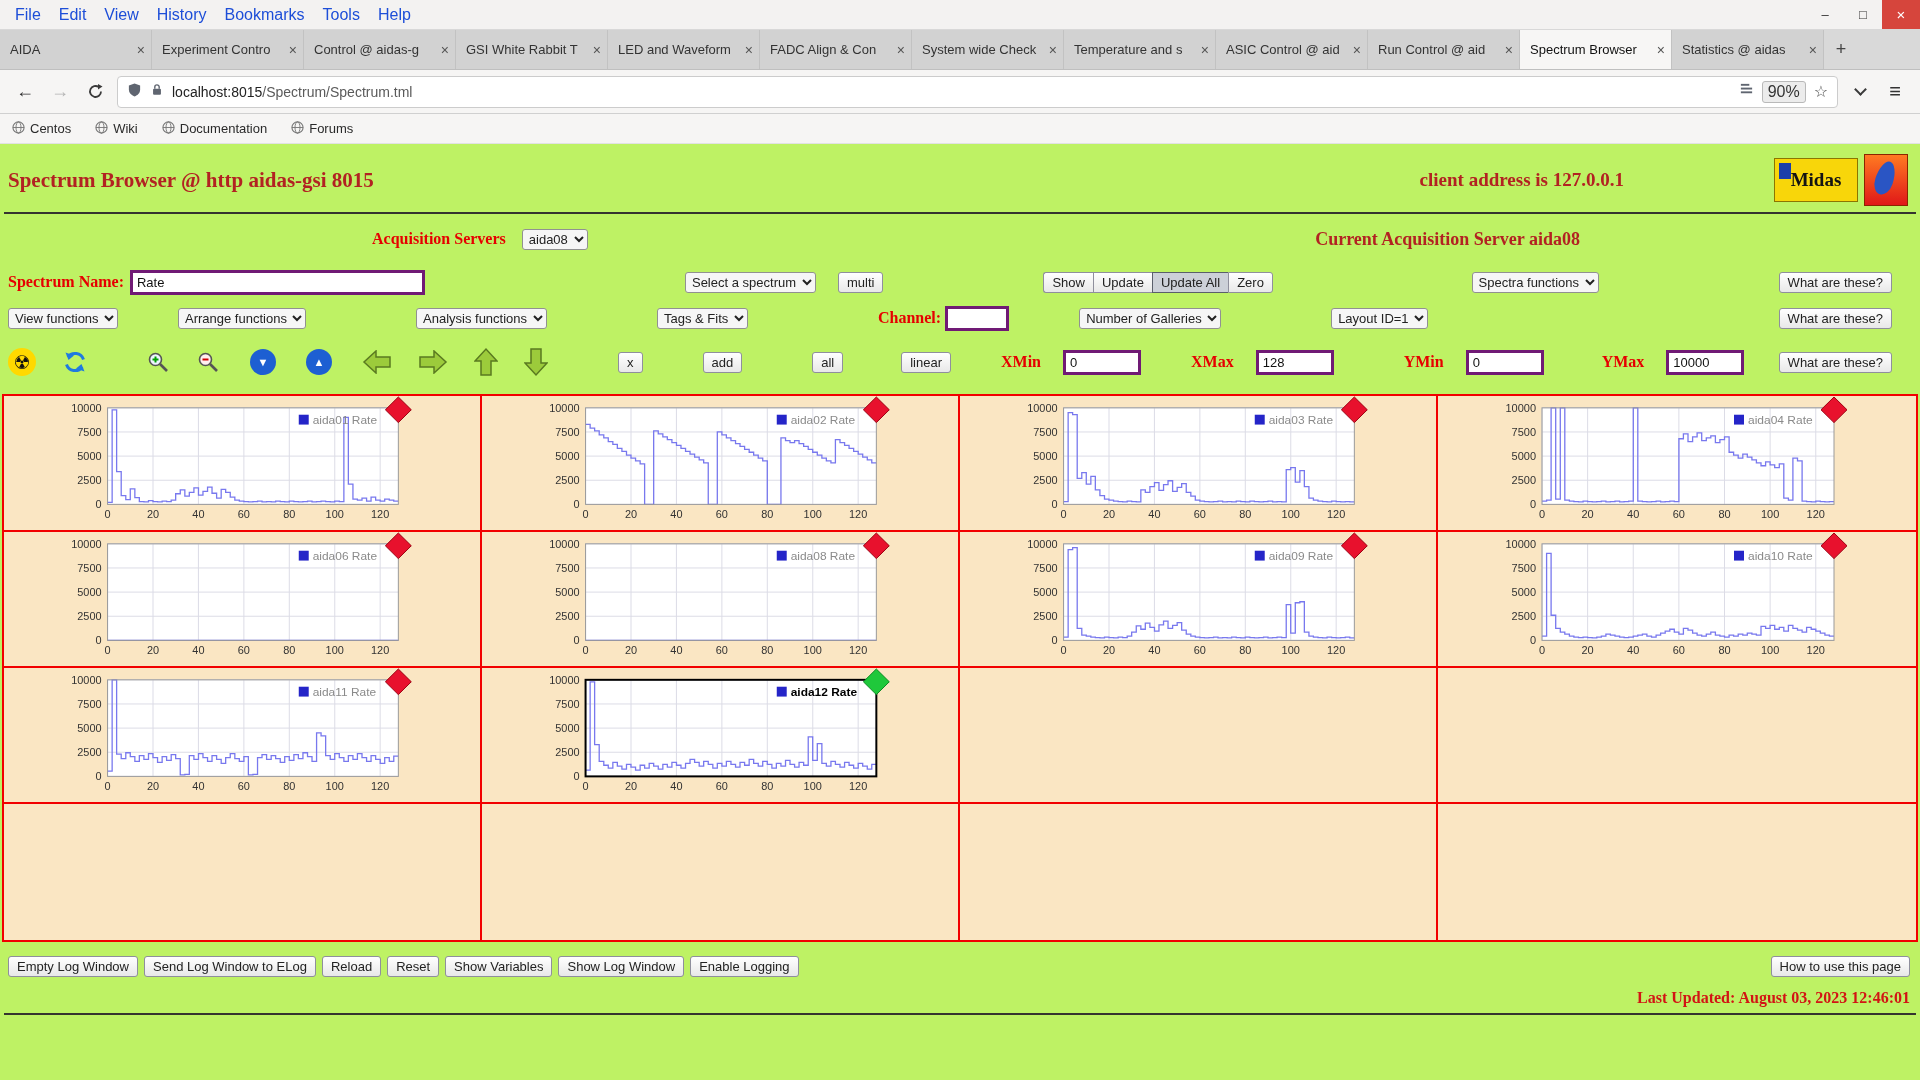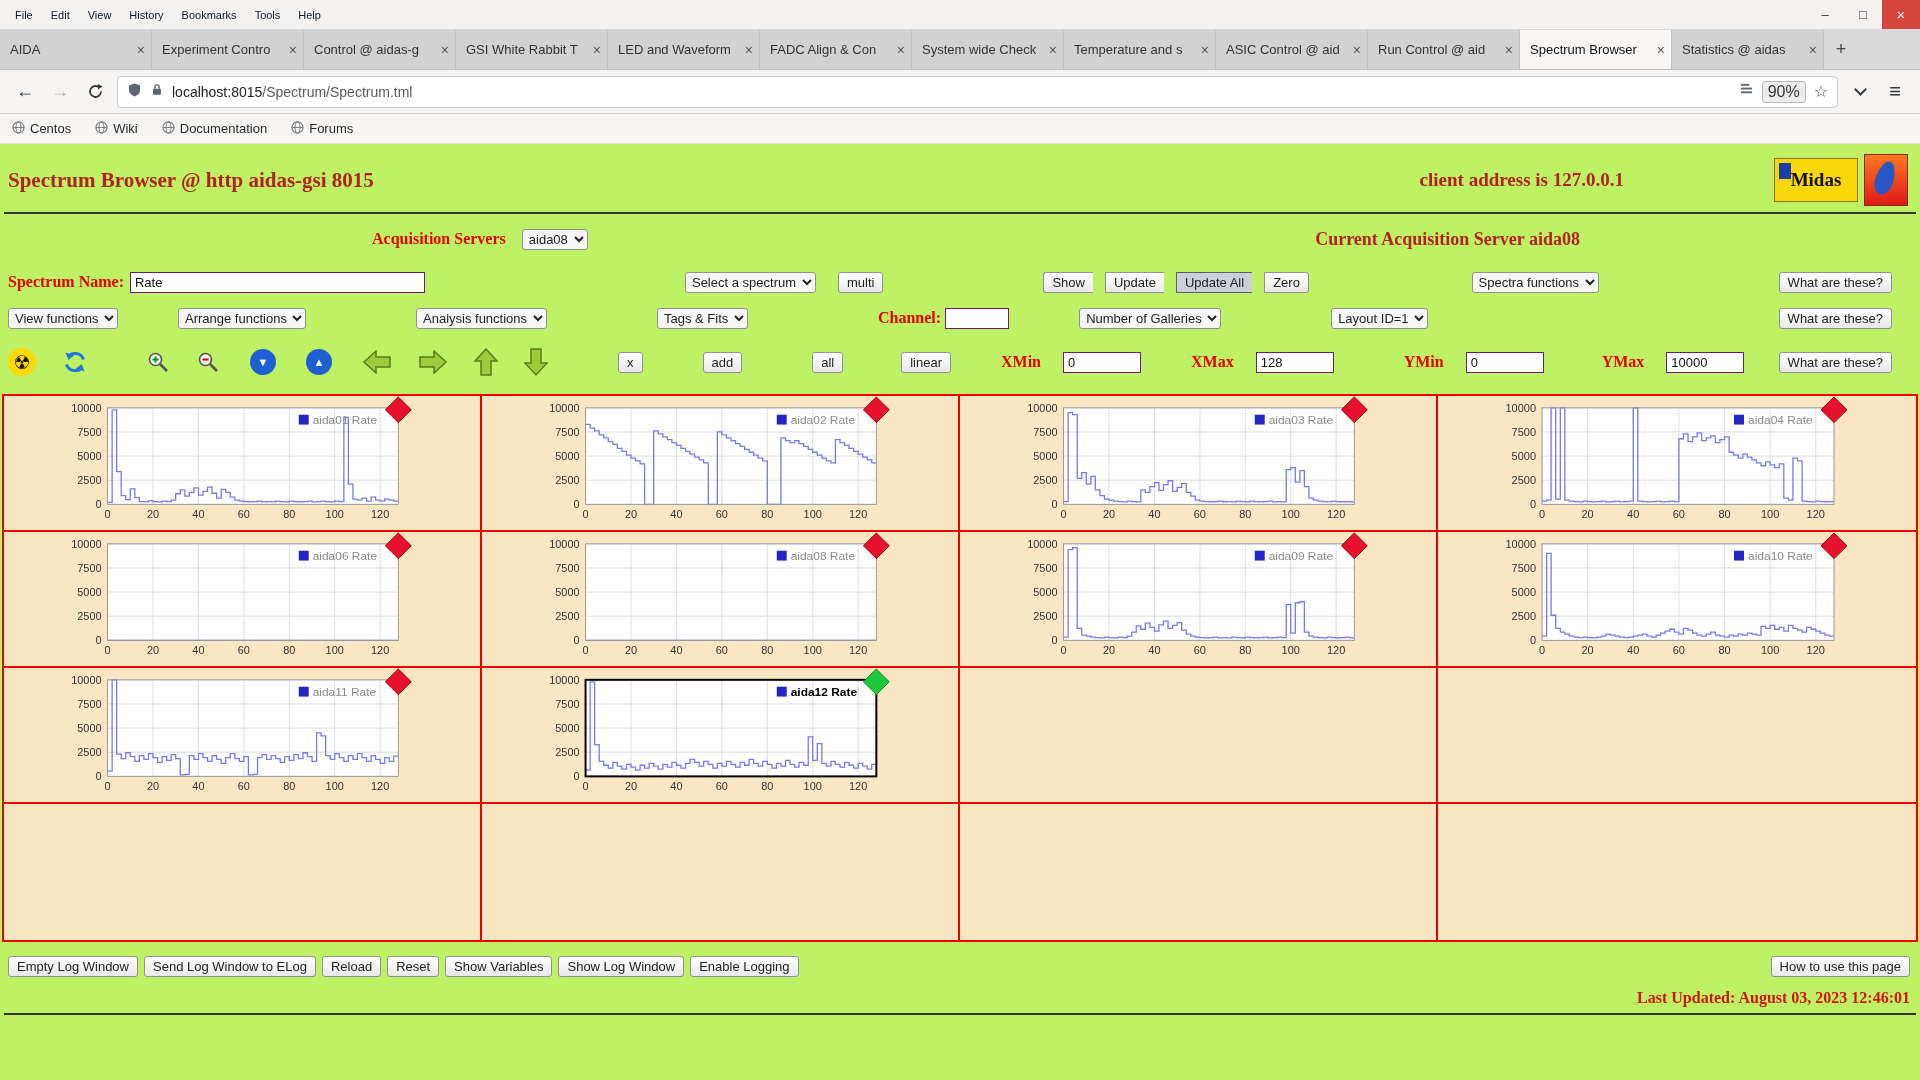--- a/index.html
+++ b/index.html
@@ -1,19 +1,19 @@
 <!DOCTYPE html>
 <html><head>
 <meta charset="utf-8">
 <style>
 *{box-sizing:border-box;margin:0;padding:0}
 html,body{width:1920px;height:1080px;overflow:hidden;font-family:"Liberation Sans",sans-serif;background:#fae6c3}
 
 .menubar{height:30px;background:#f3f2f1;display:flex;align-items:center;border-bottom:1px solid #d8d8d8;padding-left:6px}
-.menu-item{padding:0 9px;font-size:11px;color:#0f172a}
+.menu-item{padding:0 9px;font-size:16px;color:#1d4ed8}
 .win-controls{margin-left:auto;display:flex;align-items:stretch;height:100%}
 .winbtn{width:38px;display:flex;align-items:center;justify-content:center;font-size:13px;color:#333}
 .winbtn.close{background:#d6453c;color:#fff;font-size:15px}
 .tabbar{height:40px;background:#d9d9d9;display:flex;align-items:stretch;border-bottom:1px solid #bfbfbf}
 .tab{width:152px;display:flex;align-items:center;padding:0 6px 0 10px;border-right:1px solid #c2c2c2;font-size:13px;color:#333;background:#d2d2d2}
 .tab.active{background:#f7f6f5;color:#111}
 .tab-title{flex:1;white-space:nowrap;overflow:hidden}
 .tab-close{color:#555;margin-left:4px;font-size:14px}
 .newtab{width:34px;display:flex;align-items:center;justify-content:center;font-size:18px;color:#444}
 .navbar{height:44px;background:#f6f5f4;display:flex;align-items:center;padding:0 12px;gap:9px;border-bottom:1px solid #d0d0d0}
@@ -46,21 +46,21 @@
 .acq-label{margin-left:372px;margin-right:16px}
 .acq-current{font-size:18px;margin-left:auto;margin-right:340px}
 .ctrl-row{display:flex;align-items:center;height:32px;padding:0 8px}
 .row1{margin-top:8px}
 .row2{margin-top:4px}
 .spec-name{width:295px;margin-left:6px}
 .ml6{margin-left:22px}.ml26{margin-left:26px}.ml30{margin-left:30px}.ml50{margin-left:50px}
 .ml58{margin-left:58px}.ml60{margin-left:60px}.ml70{margin-left:70px}.ml110{margin-left:110px}
 .ml130{margin-left:130px}.ml160{margin-left:160px}.ml180{margin-left:180px}.ml260{margin-left:260px}.ml340{margin-left:340px}
 .mlauto{margin-left:auto}.mr20{margin-right:20px}
-.btn-group{display:inline-flex;gap:12px}
+.btn-group{display:inline-flex;gap:0}
 .btn-group button{border-radius:0;border-right-width:0}
 .btn-group button:first-child{border-radius:3px 0 0 3px}
 .btn-group button:last-child{border-radius:0 3px 3px 0;border-right-width:1px}
 .icon-row{display:flex;align-items:center;height:44px;margin-top:6px;padding:0 8px}
 .tool{display:inline-flex;align-items:center;justify-content:center}
 .rad{width:28px;height:28px;background:#ffd900;border-radius:50%;font-size:19px;color:#111;justify-content:center}
 .bluec{width:26px;height:26px;border-radius:50%;background:#1d5fd2;color:#fff;font-size:11px;display:inline-flex;align-items:center;justify-content:center}
 .num-input{width:78px}
 .chan-input{width:64px;margin-left:4px}
 .update-row{display:flex;align-items:center;height:30px;margin-top:4px;padding:0 8px}
@@ -74,21 +74,21 @@
 svg .leg{font:12px "Liberation Sans",sans-serif;fill:#8a8a8a}
 svg .legsel{font:bold 12px "Liberation Sans",sans-serif;fill:#000}
 
 .log-row{display:flex;align-items:center;gap:6px;margin:14px 10px 0 8px}
 .log-spacer{flex:1}
 .last-updated{text-align:right;margin:12px 10px 0 0;font-size:16px;color:#d21414;font-family:"Liberation Serif",serif;font-weight:bold}
 
 button{font:13px "Liberation Sans",sans-serif;padding:2px 8px;border:1px solid #8f8f9d;border-radius:3px;background:linear-gradient(#ffffff,#e8e8e8);color:#222}
 button.pressed{background:#ccd0d8;border-color:#5a5f6b}
 select{font:13px "Liberation Sans",sans-serif;padding:1px 2px;border:1px solid #919191;border-radius:3px;background:#f6f6f6;color:#222}
-input[type=text]{font:13px "Liberation Sans",sans-serif;border:1px solid #701a75;background:#fff;padding:2px 4px;color:#111}
+input[type=text]{font:13px "Liberation Sans",sans-serif;border:3px solid #701a75;background:#fff;padding:2px 4px;color:#111}
 </style>
 </head>
 <body>
 
 <div class="menubar">
   <span style="display:flex">
       <span class="menu-item">File</span>
       <span class="menu-item">Edit</span>
       <span class="menu-item">View</span>
       <span class="menu-item">History</span>

